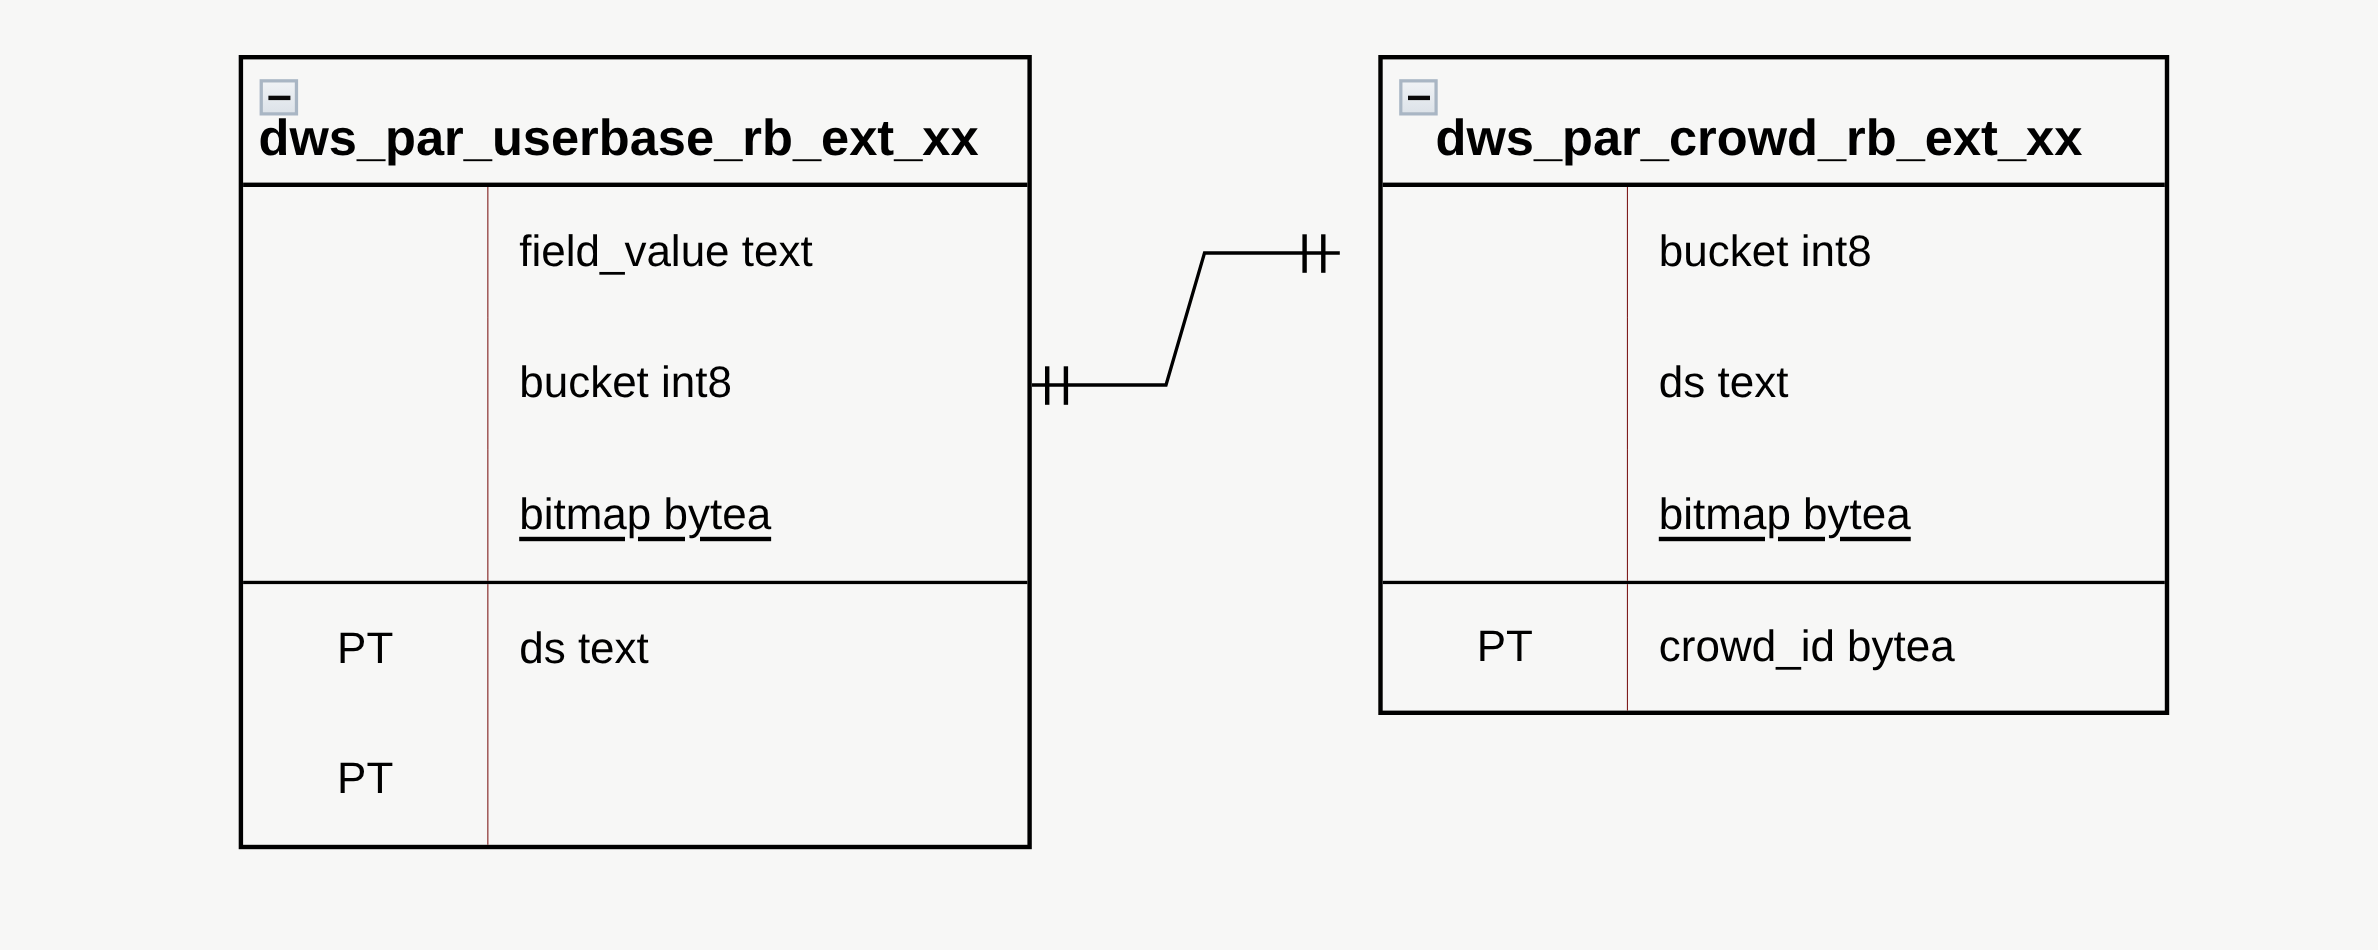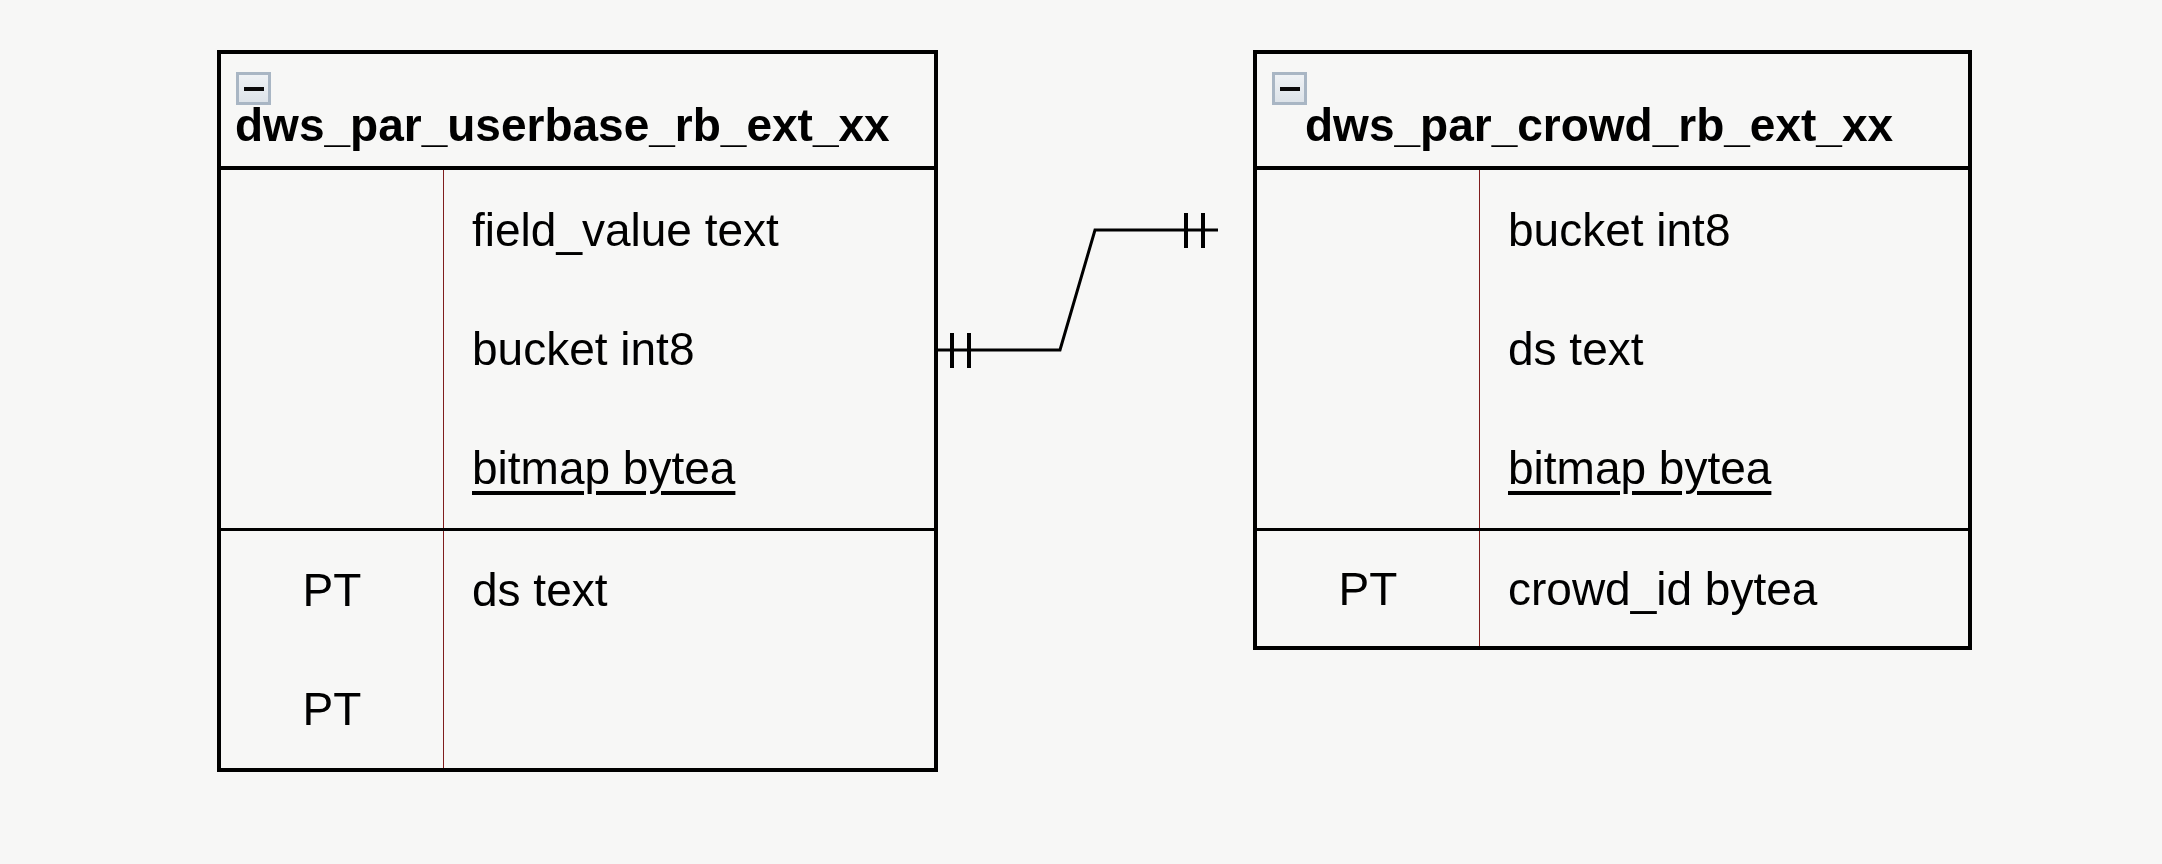--- a/index.html
+++ b/index.html
@@ -54,21 +54,21 @@
     cursor: pointer;
   }
   .minus-bar { width: 20px; height: 4px; background: #0a0a0a; }
 
   .sec { display: flex; flex-direction: column; }
   .sec-fields { height: 361px; border-bottom: 3px solid #000; }
   .t-left  .sec-keys { height: 237px; }
   .t-right .sec-keys { height: 115px; }
 
   .row { display: flex; flex: 1; }
-  .cell { font-size: 46px; color: #000; }
+  .cell { font-size: 40px; color: #000; }
   .cell.key {
     width: 223px;
     border-right: 1px solid #7f1d1d;
     display: flex;
     align-items: center;
     justify-content: center;
     flex-shrink: 0;
   }
   .cell.field {
     flex: 1;

